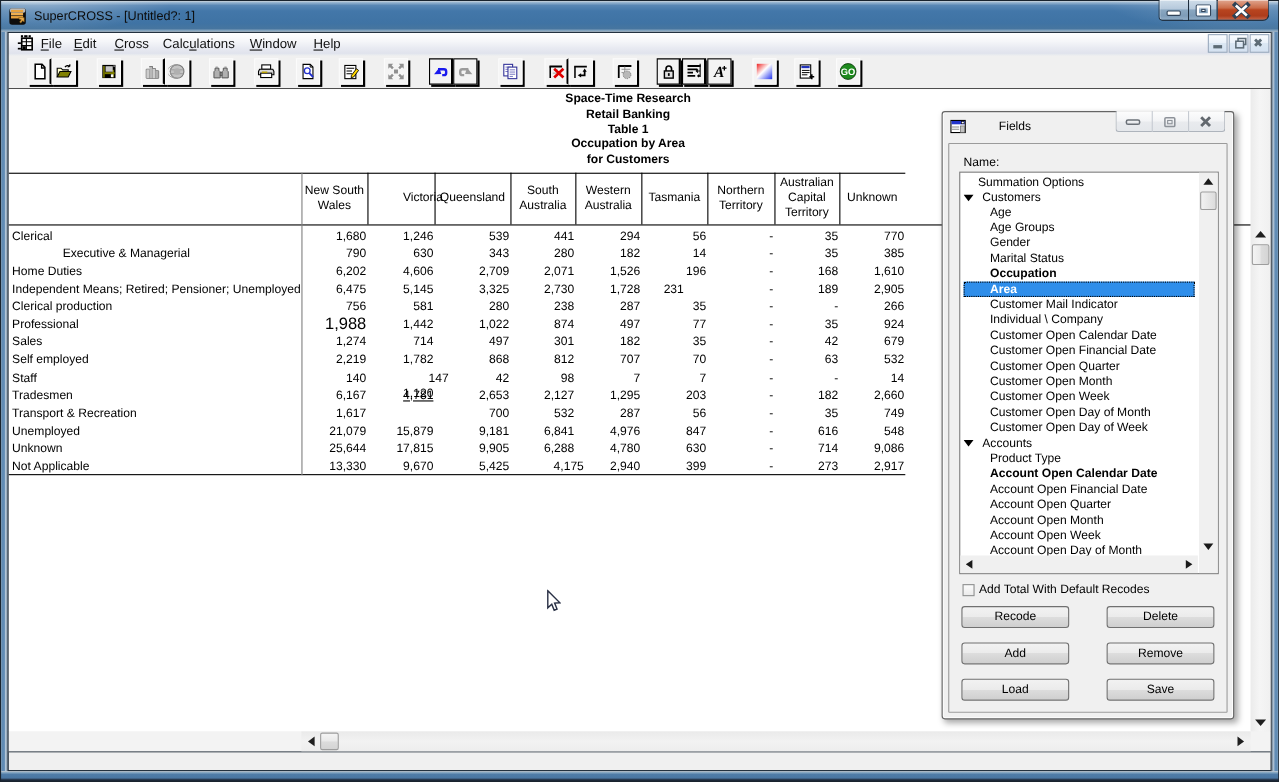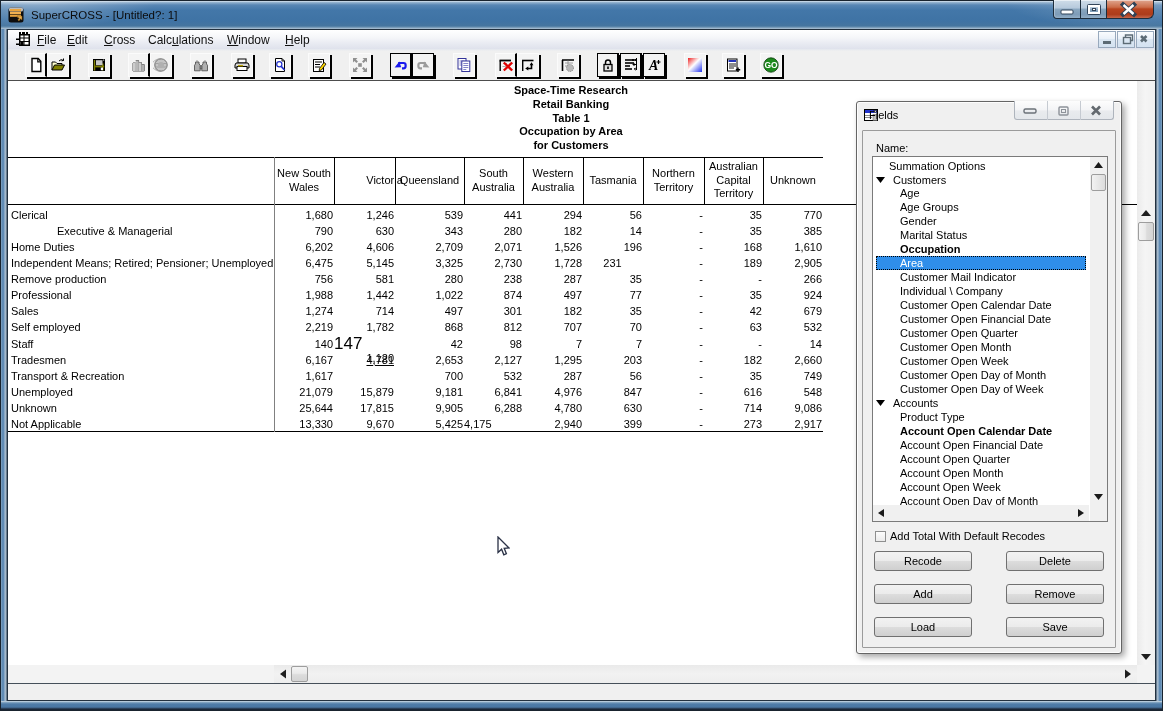--- a/index.html
+++ b/index.html
@@ -303,32 +303,32 @@
 <div class="abs" style="left:11px;top:255.0px;width:263px;height:16px;font-size:11px;color:#000;line-height:16px;white-space:nowrap;">Independent Means; Retired; Pensioner; Unemployed</div>
 <div class="abs" style="left:274px;top:255.0px;width:59px;height:16px;font-size:11px;color:#000;line-height:16px;text-align:right;">6,475</div>
 <div class="abs" style="left:334px;top:255.0px;width:60px;height:16px;font-size:11px;color:#000;line-height:16px;text-align:right;">5,145</div>
 <div class="abs" style="left:395px;top:255.0px;width:68px;height:16px;font-size:11px;color:#000;line-height:16px;text-align:right;">3,325</div>
 <div class="abs" style="left:464px;top:255.0px;width:58px;height:16px;font-size:11px;color:#000;line-height:16px;text-align:right;">2,730</div>
 <div class="abs" style="left:523px;top:255.0px;width:59px;height:16px;font-size:11px;color:#000;line-height:16px;text-align:right;">1,728</div>
 <div class="abs" style="left:583px;top:255.0px;width:59px;height:16px;font-size:11px;color:#000;line-height:16px;text-align:center;">231</div>
 <div class="abs" style="left:643px;top:255.0px;width:60px;height:16px;font-size:11px;color:#000;line-height:16px;text-align:right;">-</div>
 <div class="abs" style="left:704px;top:255.0px;width:58px;height:16px;font-size:11px;color:#000;line-height:16px;text-align:right;">189</div>
 <div class="abs" style="left:763px;top:255.0px;width:59px;height:16px;font-size:11px;color:#000;line-height:16px;text-align:right;">2,905</div>
-<div class="abs" style="left:11px;top:271.1px;width:263px;height:16px;font-size:11px;color:#000;line-height:16px;white-space:nowrap;">Remove production</div>
+<div class="abs" style="left:11px;top:271.1px;width:263px;height:16px;font-size:11px;color:#000;line-height:16px;white-space:nowrap;">Clerical production</div>
 <div class="abs" style="left:274px;top:271.1px;width:59px;height:16px;font-size:11px;color:#000;line-height:16px;text-align:right;">756</div>
 <div class="abs" style="left:334px;top:271.1px;width:60px;height:16px;font-size:11px;color:#000;line-height:16px;text-align:right;">581</div>
 <div class="abs" style="left:395px;top:271.1px;width:68px;height:16px;font-size:11px;color:#000;line-height:16px;text-align:right;">280</div>
 <div class="abs" style="left:464px;top:271.1px;width:58px;height:16px;font-size:11px;color:#000;line-height:16px;text-align:right;">238</div>
 <div class="abs" style="left:523px;top:271.1px;width:59px;height:16px;font-size:11px;color:#000;line-height:16px;text-align:right;">287</div>
 <div class="abs" style="left:583px;top:271.1px;width:59px;height:16px;font-size:11px;color:#000;line-height:16px;text-align:right;">35</div>
 <div class="abs" style="left:643px;top:271.1px;width:60px;height:16px;font-size:11px;color:#000;line-height:16px;text-align:right;">-</div>
 <div class="abs" style="left:704px;top:271.1px;width:58px;height:16px;font-size:11px;color:#000;line-height:16px;text-align:right;">-</div>
 <div class="abs" style="left:763px;top:271.1px;width:59px;height:16px;font-size:11px;color:#000;line-height:16px;text-align:right;">266</div>
 <div class="abs" style="left:11px;top:287.2px;width:263px;height:16px;font-size:11px;color:#000;line-height:16px;white-space:nowrap;">Professional</div>
-<div class="abs" style="left:274px;top:287.2px;width:59px;height:16px;font-size:11px;color:#000;line-height:16px;text-align:right;">1,988</div>
+<div class="abs" style="left:274px;top:287.2px;width:59px;height:16px;font-size:15px;color:#000;line-height:16px;text-align:right;">1,988</div>
 <div class="abs" style="left:334px;top:287.2px;width:60px;height:16px;font-size:11px;color:#000;line-height:16px;text-align:right;">1,442</div>
 <div class="abs" style="left:395px;top:287.2px;width:68px;height:16px;font-size:11px;color:#000;line-height:16px;text-align:right;">1,022</div>
 <div class="abs" style="left:464px;top:287.2px;width:58px;height:16px;font-size:11px;color:#000;line-height:16px;text-align:right;">874</div>
 <div class="abs" style="left:523px;top:287.2px;width:59px;height:16px;font-size:11px;color:#000;line-height:16px;text-align:right;">497</div>
 <div class="abs" style="left:583px;top:287.2px;width:59px;height:16px;font-size:11px;color:#000;line-height:16px;text-align:right;">77</div>
 <div class="abs" style="left:643px;top:287.2px;width:60px;height:16px;font-size:11px;color:#000;line-height:16px;text-align:right;">-</div>
 <div class="abs" style="left:704px;top:287.2px;width:58px;height:16px;font-size:11px;color:#000;line-height:16px;text-align:right;">35</div>
 <div class="abs" style="left:763px;top:287.2px;width:59px;height:16px;font-size:11px;color:#000;line-height:16px;text-align:right;">924</div>
 <div class="abs" style="left:11px;top:303.3px;width:263px;height:16px;font-size:11px;color:#000;line-height:16px;white-space:nowrap;">Sales</div>
 <div class="abs" style="left:274px;top:303.3px;width:59px;height:16px;font-size:11px;color:#000;line-height:16px;text-align:right;">1,274</div>
@@ -345,21 +345,21 @@
 <div class="abs" style="left:334px;top:319.4px;width:60px;height:16px;font-size:11px;color:#000;line-height:16px;text-align:right;">1,782</div>
 <div class="abs" style="left:395px;top:319.4px;width:68px;height:16px;font-size:11px;color:#000;line-height:16px;text-align:right;">868</div>
 <div class="abs" style="left:464px;top:319.4px;width:58px;height:16px;font-size:11px;color:#000;line-height:16px;text-align:right;">812</div>
 <div class="abs" style="left:523px;top:319.4px;width:59px;height:16px;font-size:11px;color:#000;line-height:16px;text-align:right;">707</div>
 <div class="abs" style="left:583px;top:319.4px;width:59px;height:16px;font-size:11px;color:#000;line-height:16px;text-align:right;">70</div>
 <div class="abs" style="left:643px;top:319.4px;width:60px;height:16px;font-size:11px;color:#000;line-height:16px;text-align:right;">-</div>
 <div class="abs" style="left:704px;top:319.4px;width:58px;height:16px;font-size:11px;color:#000;line-height:16px;text-align:right;">63</div>
 <div class="abs" style="left:763px;top:319.4px;width:59px;height:16px;font-size:11px;color:#000;line-height:16px;text-align:right;">532</div>
 <div class="abs" style="left:11px;top:335.6px;width:263px;height:16px;font-size:11px;color:#000;line-height:16px;white-space:nowrap;">Staff</div>
 <div class="abs" style="left:274px;top:335.6px;width:59px;height:16px;font-size:11px;color:#000;line-height:16px;text-align:right;">140</div>
-<div class="abs" style="left:334px;top:335.6px;width:60px;height:16px;font-size:17px;color:#000;line-height:16px;">147</div>
+<div class="abs" style="left:348px;top:335.6px;width:60px;height:16px;font-size:11px;color:#000;line-height:16px;text-align:right;">147</div>
 <div class="abs" style="left:395px;top:335.6px;width:68px;height:16px;font-size:11px;color:#000;line-height:16px;text-align:right;">42</div>
 <div class="abs" style="left:464px;top:335.6px;width:58px;height:16px;font-size:11px;color:#000;line-height:16px;text-align:right;">98</div>
 <div class="abs" style="left:523px;top:335.6px;width:59px;height:16px;font-size:11px;color:#000;line-height:16px;text-align:right;">7</div>
 <div class="abs" style="left:583px;top:335.6px;width:59px;height:16px;font-size:11px;color:#000;line-height:16px;text-align:right;">7</div>
 <div class="abs" style="left:643px;top:335.6px;width:60px;height:16px;font-size:11px;color:#000;line-height:16px;text-align:right;">-</div>
 <div class="abs" style="left:704px;top:335.6px;width:58px;height:16px;font-size:11px;color:#000;line-height:16px;text-align:right;">-</div>
 <div class="abs" style="left:763px;top:335.6px;width:59px;height:16px;font-size:11px;color:#000;line-height:16px;text-align:right;">14</div>
 <div class="abs" style="left:11px;top:351.7px;width:263px;height:16px;font-size:11px;color:#000;line-height:16px;white-space:nowrap;">Tradesmen</div>
 <div class="abs" style="left:274px;top:351.7px;width:59px;height:16px;font-size:11px;color:#000;line-height:16px;text-align:right;">6,167</div>
 <div class="abs" style="left:334px;top:351.7px;width:60px;height:16px;font-size:11px;color:#000;line-height:16px;text-align:right;text-decoration:underline;">4,781</div>
@@ -397,21 +397,21 @@
 <div class="abs" style="left:464px;top:400.0px;width:58px;height:16px;font-size:11px;color:#000;line-height:16px;text-align:right;">6,288</div>
 <div class="abs" style="left:523px;top:400.0px;width:59px;height:16px;font-size:11px;color:#000;line-height:16px;text-align:right;">4,780</div>
 <div class="abs" style="left:583px;top:400.0px;width:59px;height:16px;font-size:11px;color:#000;line-height:16px;text-align:right;">630</div>
 <div class="abs" style="left:643px;top:400.0px;width:60px;height:16px;font-size:11px;color:#000;line-height:16px;text-align:right;">-</div>
 <div class="abs" style="left:704px;top:400.0px;width:58px;height:16px;font-size:11px;color:#000;line-height:16px;text-align:right;">714</div>
 <div class="abs" style="left:763px;top:400.0px;width:59px;height:16px;font-size:11px;color:#000;line-height:16px;text-align:right;">9,086</div>
 <div class="abs" style="left:11px;top:416.2px;width:263px;height:16px;font-size:11px;color:#000;line-height:16px;white-space:nowrap;">Not Applicable</div>
 <div class="abs" style="left:274px;top:416.2px;width:59px;height:16px;font-size:11px;color:#000;line-height:16px;text-align:right;">13,330</div>
 <div class="abs" style="left:334px;top:416.2px;width:60px;height:16px;font-size:11px;color:#000;line-height:16px;text-align:right;">9,670</div>
 <div class="abs" style="left:395px;top:416.2px;width:68px;height:16px;font-size:11px;color:#000;line-height:16px;text-align:right;">5,425</div>
-<div class="abs" style="left:464px;top:416.2px;width:58px;height:16px;font-size:11px;color:#000;line-height:16px;text-align:left;">4,175</div>
+<div class="abs" style="left:488px;top:416.2px;width:58px;height:16px;font-size:11px;color:#000;line-height:16px;text-align:center;">4,175</div>
 <div class="abs" style="left:523px;top:416.2px;width:59px;height:16px;font-size:11px;color:#000;line-height:16px;text-align:right;">2,940</div>
 <div class="abs" style="left:583px;top:416.2px;width:59px;height:16px;font-size:11px;color:#000;line-height:16px;text-align:right;">399</div>
 <div class="abs" style="left:643px;top:416.2px;width:60px;height:16px;font-size:11px;color:#000;line-height:16px;text-align:right;">-</div>
 <div class="abs" style="left:704px;top:416.2px;width:58px;height:16px;font-size:11px;color:#000;line-height:16px;text-align:right;">273</div>
 <div class="abs" style="left:763px;top:416.2px;width:59px;height:16px;font-size:11px;color:#000;line-height:16px;text-align:right;">2,917</div>
 <div class="abs" style="left:1137px;top:81px;width:18px;height:584px;background:linear-gradient(to right,#ebebeb 0%,#f5f5f5 45%,#f0f0f0 100%);"></div>
 <svg class="abs" style="left:1137px;top:205px" width="18" height="17" viewBox="0 0 18 17">
     <path d="M9 5 L14 11 L4 11 Z" fill="#1f1f1f"></path>
   </svg>
 <div class="abs" style="left:1138px;top:222px;width:16px;height:19px;background:linear-gradient(to right,#f4f4f4 0%,#eaeaea 45%,#dcdcdc 55%,#d4d4d4 100%);border:1px solid #9d9d9d;border-radius:2px;"></div>
@@ -430,21 +430,21 @@
   </svg>
 <div class="abs" style="left:856px;top:101px;width:266px;height:553px;background:#f0f0f0;border:1px solid #656565;border-radius:3px;box-shadow:3px 3px 6px rgba(0,0,0,0.35), inset 0 0 0 1px rgba(255,255,255,0.85);"></div>
 <svg class="abs" style="left:863px;top:107px" width="16" height="16" viewBox="0 0 16 16">
 <rect x="1.5" y="2.5" width="13" height="11" fill="#fff" stroke="#000" stroke-width="1"></rect>
 <rect x="2" y="3" width="12" height="3" fill="#2233cc"></rect>
 <rect x="11" y="3.5" width="2.4" height="2" fill="#fff" stroke="#000" stroke-width="0.5"></rect>
 <line x1="2" y1="8.5" x2="9" y2="8.5" stroke="#888" stroke-width="1"></line>
 <line x1="2" y1="10.5" x2="9" y2="10.5" stroke="#888" stroke-width="1"></line>
 <rect x="10" y="7.5" width="4" height="6" fill="#c0c0c0" stroke="#555" stroke-width="0.5"></rect>
 </svg>
-<div class="abs" style="left:869px;top:108px;width:120px;height:14px;font-size:11px;color:#000;line-height:14px;">Fields</div>
+<div class="abs" style="left:908px;top:108px;width:120px;height:14px;font-size:11px;color:#000;line-height:14px;">Fields</div>
 <div class="abs" style="left:1014px;top:101px;width:100px;height:19px;background:linear-gradient(to bottom,#fdfdfd 0%,#f3f4f6 50%,#e9ebee 55%,#e4e7eb 100%);border:1px solid #aeb4bc;border-top:none;border-radius:0 0 3px 3px;"></div>
 <div class="abs" style="left:1047px;top:101px;width:1px;height:19px;background:#c5cad1;"></div>
 <div class="abs" style="left:1080px;top:101px;width:1px;height:19px;background:#c5cad1;"></div>
 <svg class="abs" style="left:1014px;top:101px" width="100" height="19" viewBox="0 0 100 19">
 <rect x="10" y="8" width="12" height="4" rx="1.5" fill="none" stroke="#6b7178" stroke-width="1.4"></rect>
 <rect x="45" y="6" width="9" height="8" rx="1" fill="none" stroke="#8d9299" stroke-width="1.4"></rect>
 <rect x="47.5" y="8.5" width="4" height="3" fill="none" stroke="#8d9299" stroke-width="1"></rect>
 <path d="M78 5.5 L86 13.5 M86 5.5 L78 13.5" stroke="#63696f" stroke-width="2.6"></path>
 </svg>
 <div class="abs" style="left:862px;top:130px;width:254px;height:518px;background:#f0f0f0;border:1px solid #9b9b9b;border-radius:1px;"></div>
@@ -454,21 +454,21 @@
 <svg class="abs" style="left:876px;top:174.5px" width="10" height="10" viewBox="0 0 10 10">
     <path d="M0 2 L9 2 L4.5 8 Z" fill="#000"></path>
   </svg>
 <div class="abs" style="left:893px;top:172.5px;width:200px;height:14px;font-size:11px;font-weight:normal;color:#000;line-height:14px;white-space:nowrap;overflow:hidden;">Customers</div>
 <div class="abs" style="left:900px;top:186.4px;width:200px;height:14px;font-size:11px;font-weight:normal;color:#000;line-height:14px;white-space:nowrap;overflow:hidden;">Age</div>
 <div class="abs" style="left:900px;top:200.4px;width:200px;height:14px;font-size:11px;font-weight:normal;color:#000;line-height:14px;white-space:nowrap;overflow:hidden;">Age Groups</div>
 <div class="abs" style="left:900px;top:214.4px;width:200px;height:14px;font-size:11px;font-weight:normal;color:#000;line-height:14px;white-space:nowrap;overflow:hidden;">Gender</div>
 <div class="abs" style="left:900px;top:228.4px;width:200px;height:14px;font-size:11px;font-weight:normal;color:#000;line-height:14px;white-space:nowrap;overflow:hidden;">Marital Status</div>
 <div class="abs" style="left:900px;top:242.3px;width:200px;height:14px;font-size:11px;font-weight:bold;color:#000;line-height:14px;white-space:nowrap;overflow:hidden;">Occupation</div>
 <div class="abs" style="left:876px;top:256.3px;width:210px;height:14px;background:#2f8eea;outline:1px dotted #000;outline-offset:-1px;"></div>
-<div class="abs" style="left:900px;top:256.3px;width:200px;height:14px;font-size:11px;font-weight:normal;color:#fff;line-height:14px;white-space:nowrap;overflow:hidden;">Area</div>
+<div class="abs" style="left:900px;top:256.3px;width:200px;height:14px;font-size:11px;font-weight:bold;color:#fff;line-height:14px;white-space:nowrap;overflow:hidden;">Area</div>
 <div class="abs" style="left:900px;top:270.3px;width:200px;height:14px;font-size:11px;font-weight:normal;color:#000;line-height:14px;white-space:nowrap;overflow:hidden;">Customer Mail Indicator</div>
 <div class="abs" style="left:900px;top:284.2px;width:200px;height:14px;font-size:11px;font-weight:normal;color:#000;line-height:14px;white-space:nowrap;overflow:hidden;">Individual \ Company</div>
 <div class="abs" style="left:900px;top:298.2px;width:200px;height:14px;font-size:11px;font-weight:normal;color:#000;line-height:14px;white-space:nowrap;overflow:hidden;">Customer Open Calendar Date</div>
 <div class="abs" style="left:900px;top:312.2px;width:200px;height:14px;font-size:11px;font-weight:normal;color:#000;line-height:14px;white-space:nowrap;overflow:hidden;">Customer Open Financial Date</div>
 <div class="abs" style="left:900px;top:326.1px;width:200px;height:14px;font-size:11px;font-weight:normal;color:#000;line-height:14px;white-space:nowrap;overflow:hidden;">Customer Open Quarter</div>
 <div class="abs" style="left:900px;top:340.1px;width:200px;height:14px;font-size:11px;font-weight:normal;color:#000;line-height:14px;white-space:nowrap;overflow:hidden;">Customer Open Month</div>
 <div class="abs" style="left:900px;top:354.1px;width:200px;height:14px;font-size:11px;font-weight:normal;color:#000;line-height:14px;white-space:nowrap;overflow:hidden;">Customer Open Week</div>
 <div class="abs" style="left:900px;top:368.1px;width:200px;height:14px;font-size:11px;font-weight:normal;color:#000;line-height:14px;white-space:nowrap;overflow:hidden;">Customer Open Day of Month</div>
 <div class="abs" style="left:900px;top:382.0px;width:200px;height:14px;font-size:11px;font-weight:normal;color:#000;line-height:14px;white-space:nowrap;overflow:hidden;">Customer Open Day of Week</div>
 <svg class="abs" style="left:876px;top:398.0px" width="10" height="10" viewBox="0 0 10 10">

